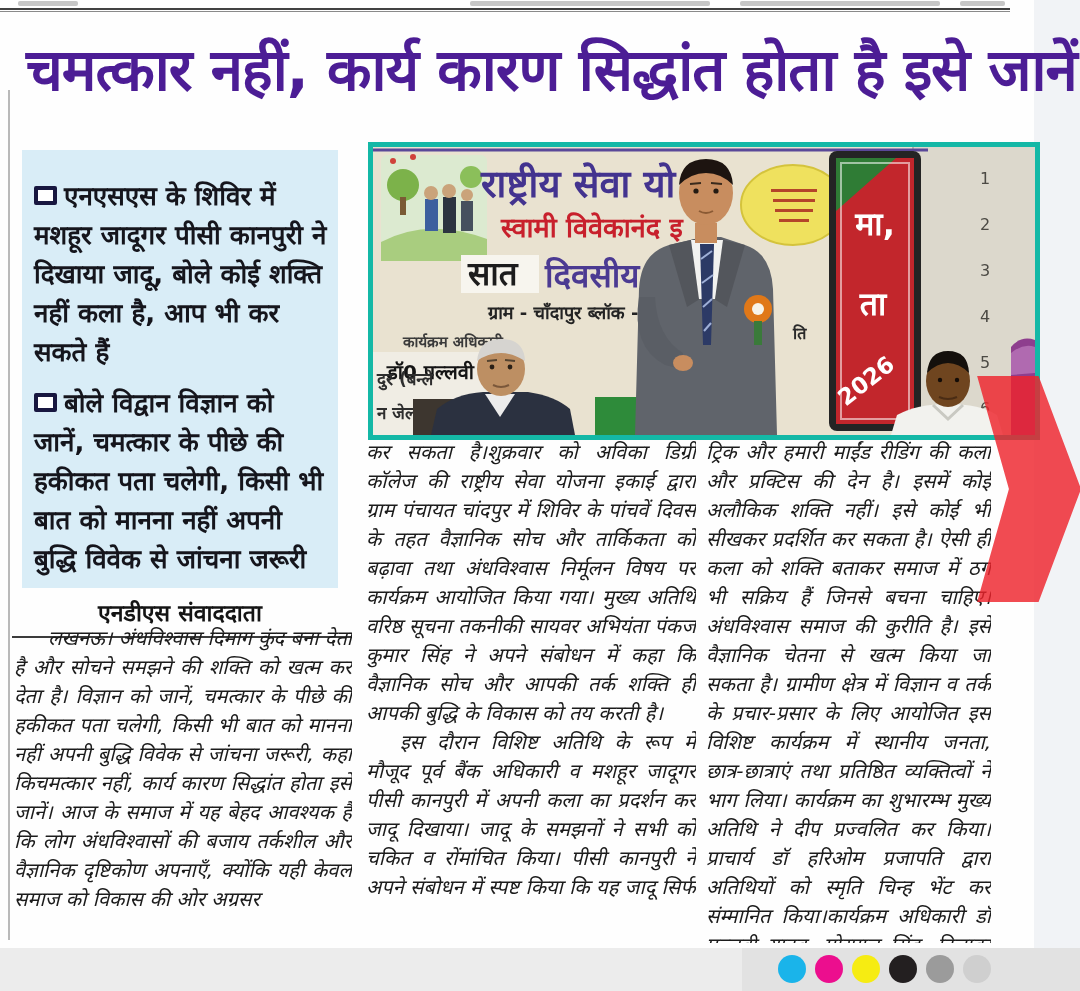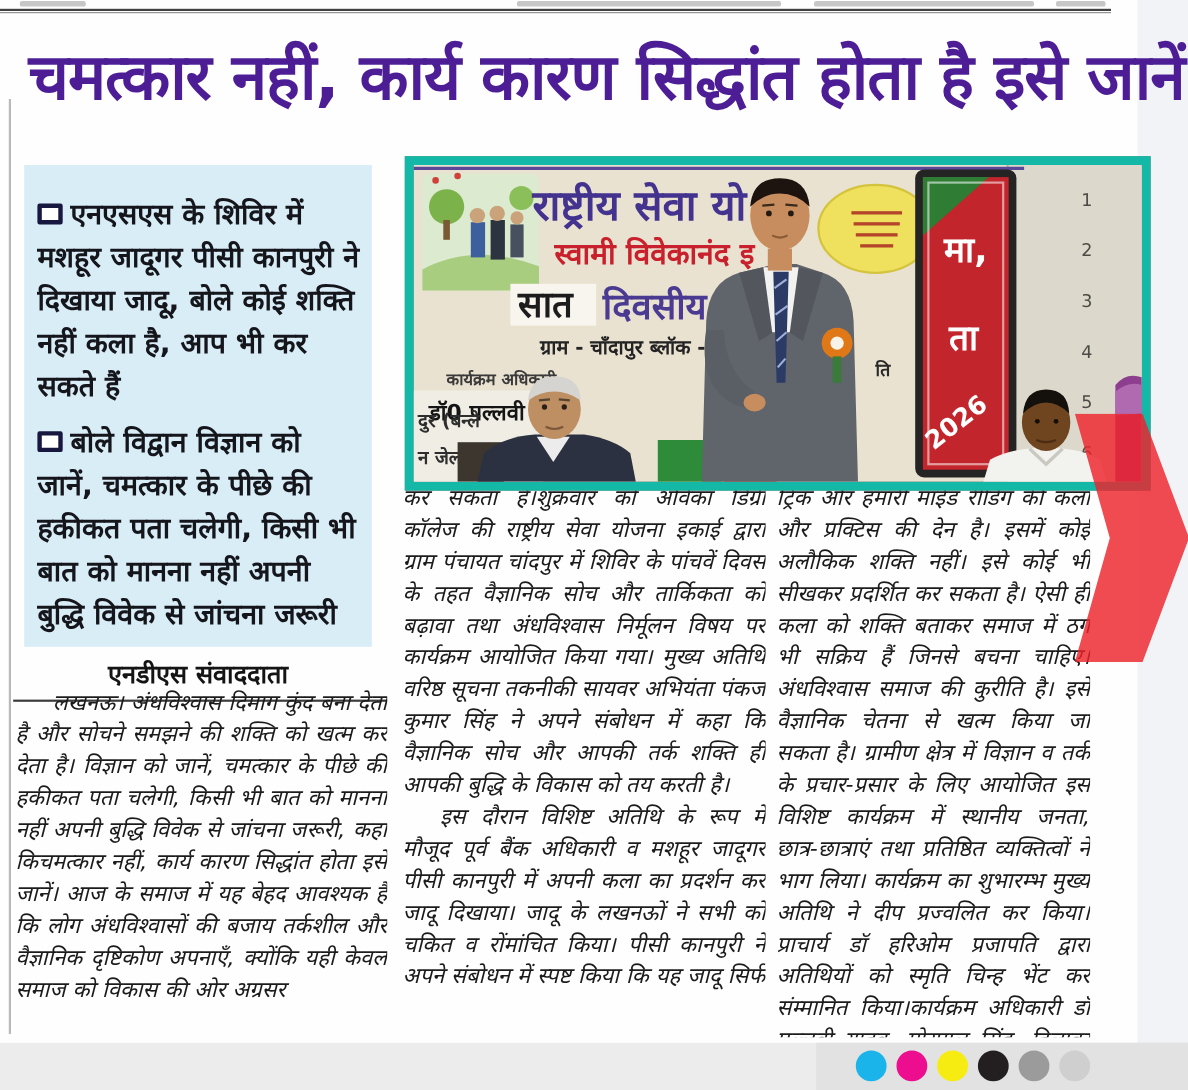--- a/index.html
+++ b/index.html
@@ -28,21 +28,21 @@
   .byline-rule{position:absolute;left:12px;top:636px;width:340px;height:2px;background:#3c3c3c;}
   
   .col{position:absolute;text-align:justify;color:#1b1b1b;font-size:20px;line-height:29px;overflow:hidden;}
   .col p{margin:0;font-style:italic;}
   .col p.indent{text-indent:34px;}
   .col1{left:14px;top:624px;width:338px;height:294px;}
   .col2{left:366px;top:438px;width:330px;height:505px;}
   .col3{left:706px;top:438px;width:285px;height:505px;}
   
   .photo{position:absolute;left:368px;top:142px;width:662px;height:288px;margin:0;
-      border:8px solid #14b8a6;background:#737373;z-index:1;}
+      border:5px solid #14b8a6;background:#f9a8d4;z-index:1;}
   .photo svg{display:block;}
   
   .red-arrow{position:absolute;left:975px;top:376px;width:106px;height:226px;z-index:6;
       background:rgba(238,35,44,0.82);
       clip-path:polygon(2% 0%,60% 0%,100% 50%,60% 100%,2% 100%,32% 50%);}
   
   .bottom-strip{position:absolute;left:0;bottom:0;width:1080px;height:43px;background:#ececec;}
   .bottom-strip .shade{position:absolute;left:742px;top:0;width:338px;height:43px;background:#e2e2e2;}
   .dots{position:absolute;left:778px;top:7px;display:flex;gap:9px;}
   .dot{width:28px;height:28px;border-radius:50%;background:#999;}
@@ -185,21 +185,21 @@
       <path d="M638,288 L638,200 Q648,188 662,193 L662,288 Z" fill="#8e3e8e"></path>
       <path d="M638,206 Q650,196 662,200 L662,226 L638,228 Z" fill="#b06ab0"></path>
     </svg>
   </figure>
 
   <div class="col col1">
     <p class="indent">लखनऊ। अंधविश्वास दिमाग कुंद बना देता है और सोचने समझने की शक्ति को खत्म कर देता है। विज्ञान को जानें, चमत्कार के पीछे की हकीकत पता चलेगी, किसी भी बात को मानना नहीं अपनी बुद्धि विवेक से जांचना जरूरी, कहा किचमत्कार नहीं, कार्य कारण सिद्धांत होता इसे जानें। आज के समाज में यह बेहद आवश्यक है कि लोग अंधविश्वासों की बजाय तर्कशील और वैज्ञानिक दृष्टिकोण अपनाएँ, क्योंकि यही केवल समाज को विकास की ओर अग्रसर</p>
   </div>
   <div class="col col2">
     <p>कर सकता है।शुक्रवार को अविका डिग्री कॉलेज की राष्ट्रीय सेवा योजना इकाई द्वारा ग्राम पंचायत चांदपुर में शिविर के पांचवें दिवस के तहत वैज्ञानिक सोच और तार्किकता को बढ़ावा तथा अंधविश्वास निर्मूलन विषय पर कार्यक्रम आयोजित किया गया। मुख्य अतिथि वरिष्ठ सूचना तकनीकी सायवर अभियंता पंकज कुमार सिंह ने अपने संबोधन में कहा कि वैज्ञानिक सोच और आपकी तर्क शक्ति ही आपकी बुद्धि के विकास को तय करती है।</p>
-    <p class="indent">इस दौरान विशिष्ट अतिथि के रूप में मौजूद पूर्व बैंक अधिकारी व मशहूर जादूगर पीसी कानपुरी में अपनी कला का प्रदर्शन कर जादू दिखाया। जादू के लखनऊों ने सभी को चकित व रोंमांचित किया। पीसी कानपुरी ने अपने संबोधन में स्पष्ट किया कि यह जादू सिर्फ</p>
+    <p class="indent">इस दौरान विशिष्ट अतिथि के रूप में मौजूद पूर्व बैंक अधिकारी व मशहूर जादूगर पीसी कानपुरी में अपनी कला का प्रदर्शन कर जादू दिखाया। जादू के समझनों ने सभी को चकित व रोंमांचित किया। पीसी कानपुरी ने अपने संबोधन में स्पष्ट किया कि यह जादू सिर्फ</p>
   </div>
   <div class="col col3">
     <p>ट्रिक और हमारी माईंड रीडिंग की कला और प्रक्टिस की देन है। इसमें कोई अलौकिक शक्ति नहीं। इसे कोई भी सीखकर प्रदर्शित कर सकता है। ऐसी ही कला को शक्ति बताकर समाज में ठग भी सक्रिय हैं जिनसे बचना चाहिए। अंधविश्वास समाज की कुरीति है। इसे वैज्ञानिक चेतना से खत्म किया जा सकता है। ग्रामीण क्षेत्र में विज्ञान व तर्क के प्रचार-प्रसार के लिए आयोजित इस विशिष्ट कार्यक्रम में स्थानीय जनता, छात्र-छात्राएं तथा प्रतिष्ठित व्यक्तित्वों ने भाग लिया। कार्यक्रम का शुभारम्भ मुख्य अतिथि ने दीप प्रज्वलित कर किया। प्राचार्य डॉ हरिओम प्रजापति द्वारा अतिथियों को स्मृति चिन्ह भेंट कर संम्मानित किया।कार्यक्रम अधिकारी डॉ पल्लवी यादव, मोरपाल सिंह, दिलावर सिंह, डॉ शिखा कुमारी आदि मौजूद रही।</p>
   </div>
 
   <div class="red-arrow"></div>
 
   <div class="bottom-strip">
     <div class="shade"></div>
     <div class="dots">

